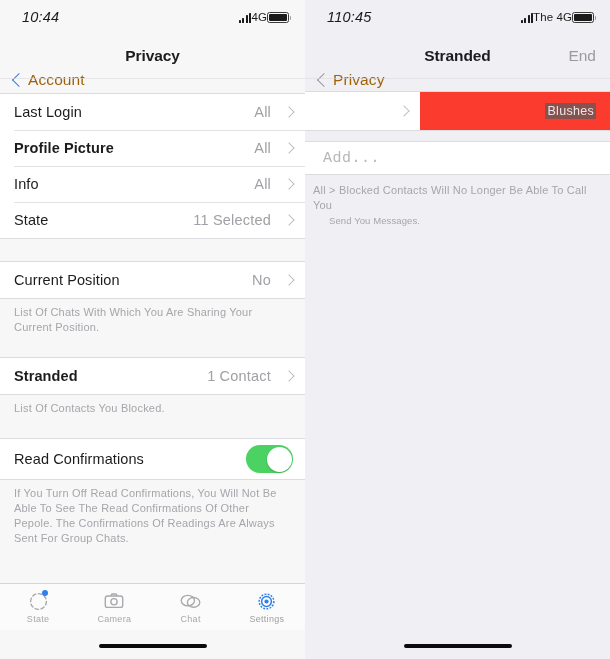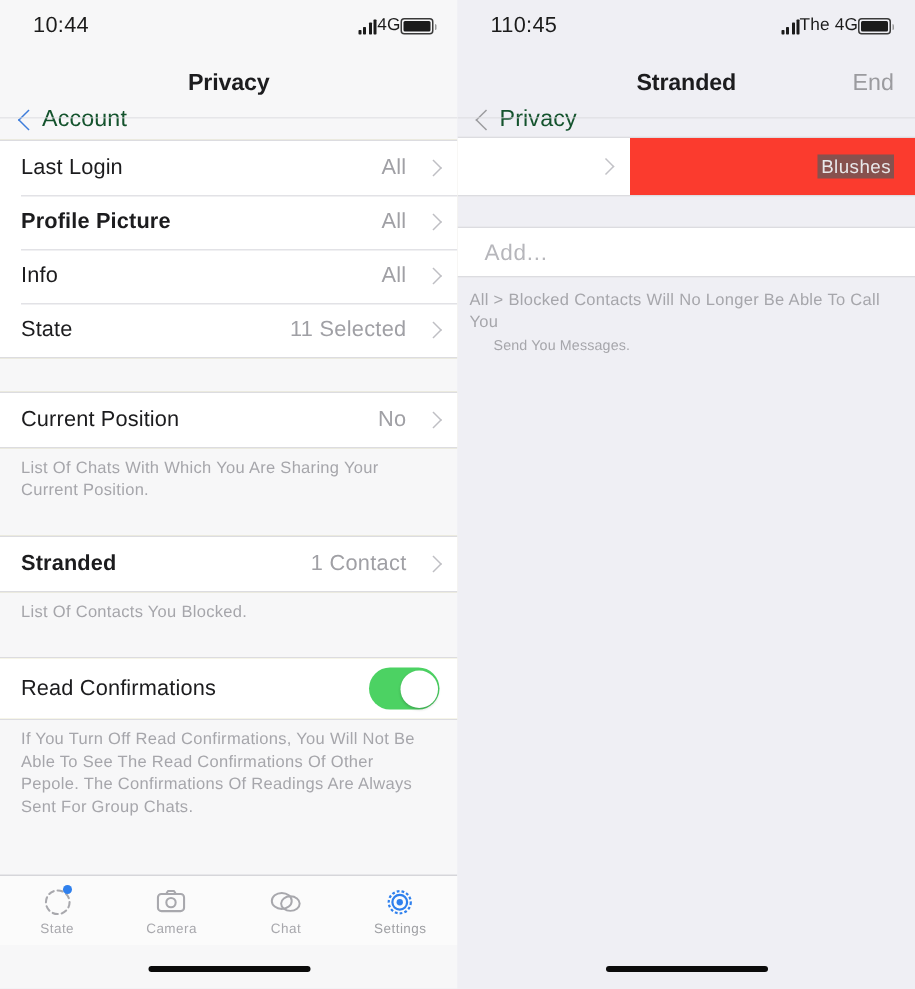--- a/index.html
+++ b/index.html
@@ -37,20 +37,21 @@
     align-items: center;
     justify-content: space-between;
     padding: 0 16px 0 22px;
     box-sizing: border-box;
     background: transparent;
   }
   .status-time {
     font-size: 14.5px;
     color: #1b1b1b;
     letter-spacing: .2px;
+    font-style: italic;
   }
   .status-right {
     display: flex;
     align-items: center;
   }
   .sig {
     display: flex;
     align-items: flex-end;
     gap: 1.5px;
     height: 11px;
@@ -103,21 +104,21 @@
     position: relative;
     display: flex;
     align-items: center;
     box-sizing: border-box;
     padding: 0 14px;
   }
   .nav-back {
     display: flex;
     align-items: center;
     gap: 1px;
-    color: #14532d;
+    color: #a16207;
     font-size: 15.5px;
     cursor: pointer;
     letter-spacing: .1px;
     margin-top: 48px;
   }
   .chev-left {
     display: inline-block;
     width: 9px;
     height: 9px;
     border-left: 1.6px solid #3e7ddb;
@@ -274,22 +275,23 @@
   }
   .add-row {
     background: #fff;
     height: 34px;
     display: flex;
     align-items: center;
     padding-left: 18px;
     box-sizing: border-box;
     border-top: .5px solid #dcdce0;
     border-bottom: .5px solid #dcdce0;
-    margin-top: 20px;
-    cursor: pointer;
+    margin-top: 10px;
+    cursor: pointer;
+    font-family: Liberation Mono, monospace;
   }
   .add-row span {
     font-size: 15px;
     color: #b6b6bb;
     letter-spacing: .5px;
   }
   .blocked-note {
     font-size: 11px;
     line-height: 15px;
     color: #a6a6ab;

